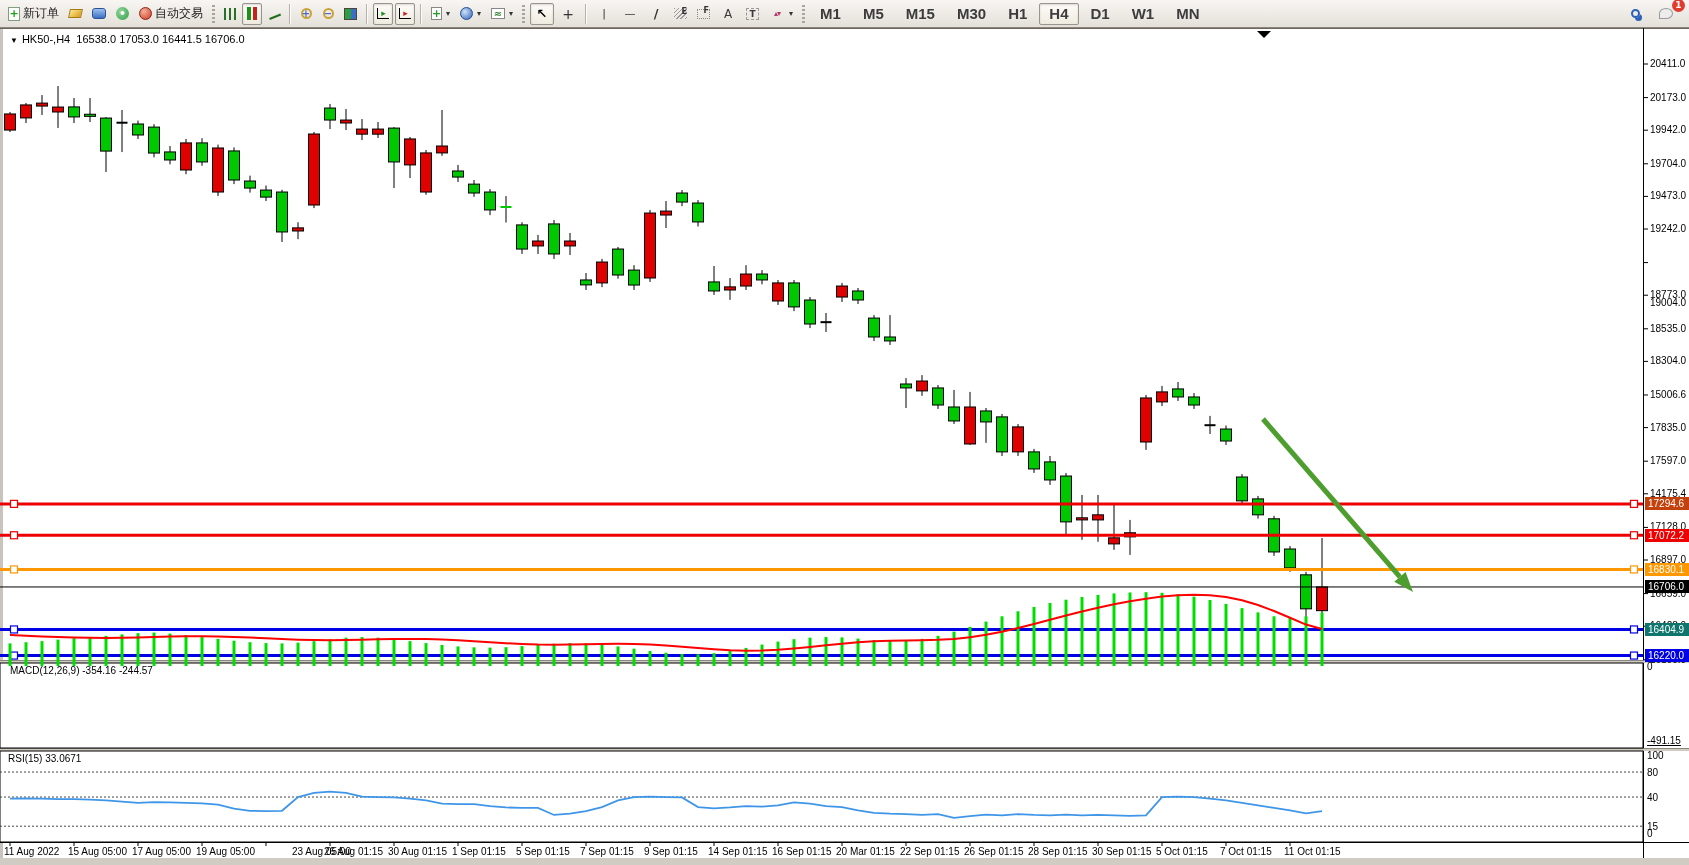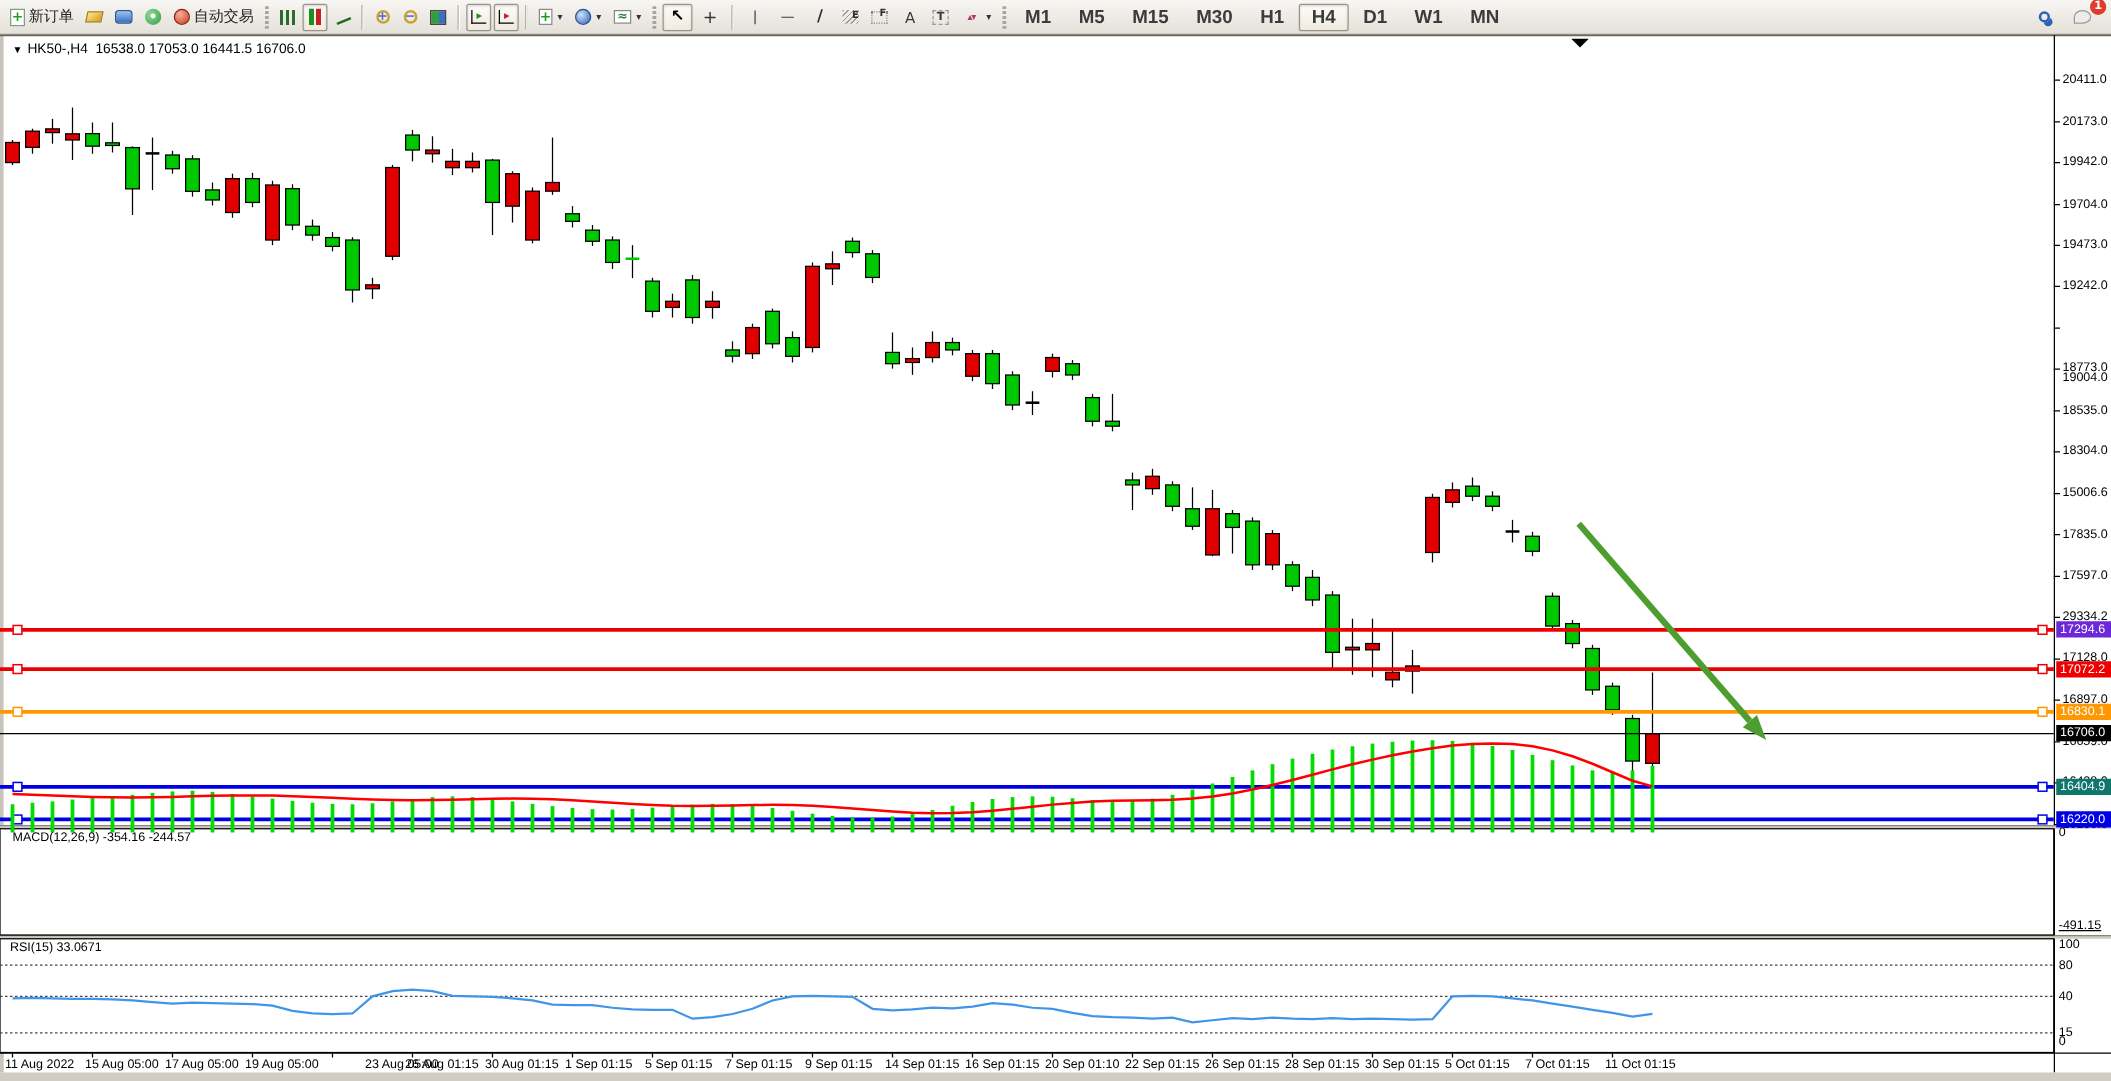--- a/index.html
+++ b/index.html
@@ -510,27 +510,27 @@
       <div class="axis-tick-label" style="top: 157.793px;">19704.0</div>
       <div class="axis-tick-label" style="top: 190.399px;">19473.0</div>
       <div class="axis-tick-label" style="top: 223.004px;">19242.0</div>
       <div class="axis-tick-label" style="top: 256.598px; margin-top: 40px;">19004.0</div>
       <div class="axis-tick-label" style="top: 289.204px;">18773.0</div>
       <div class="axis-tick-label" style="top: 322.797px;">18535.0</div>
       <div class="axis-tick-label" style="top: 355.403px;">18304.0</div>
       <div class="axis-tick-label" style="top: 388.997px;">15006.6</div>
       <div class="axis-tick-label" style="top: 421.602px;">17835.0</div>
       <div class="axis-tick-label" style="top: 455.196px; text-align: center;">17597.0</div>
-      <div class="axis-tick-label" style="top: 487.802px;">29334.2</div>
+      <div class="axis-tick-label" style="top: 487.802px;">14175.4</div>
       <div class="axis-tick-label" style="top: 521.395px;">17128.0</div>
       <div class="axis-tick-label" style="top: 554.001px;">16897.0</div>
       <div class="axis-tick-label" style="top: 587.595px;">16659.0</div>
       <div class="axis-tick-label" style="top: 620.2px;">16428.0</div>
       <div class="axis-tick-label" style="top: 653.794px;">16190.0</div>
-      <div class="px-label" style="top: 497.38px; background: #6d28d9;">17294.6</div>
+      <div class="px-label" style="top: 497.38px; background: #c2410c;">17294.6</div>
       <div class="px-label" style="top: 528.772px; background: rgb(238, 0, 0);">17072.2</div>
       <div class="px-label" style="top: 562.944px; background: rgb(255, 152, 0);">16830.1</div>
       <div class="px-label" style="top: 580.461px; background: rgb(0, 0, 0);">16706.0</div>
       <div class="px-label" style="top: 622.961px; background: #0f766e;">16404.9</div>
       <div class="px-label" style="top: 649.06px; background: rgb(0, 0, 230);">16220.0</div>
       <div class="sub-axis-label" style="top: 661px;">0</div>
       <div class="sub-axis-label" style="top: 735px; text-decoration: underline;">-491.15</div>
       <div class="sub-axis-label" style="top: 750.367px;">100</div>
       <div class="sub-axis-label" style="top: 767.034px;">80</div>
       <div class="sub-axis-label" style="top: 792.034px;">40</div>
@@ -542,21 +542,21 @@
       <div class="date-label" style="left: 196px;">19 Aug 05:00</div>
       <div class="date-label" style="left: 260px; margin-left: 32px;">23 Aug 05:00</div>
       <div class="date-label" style="left: 324px;">26 Aug 01:15</div>
       <div class="date-label" style="left: 388px;">30 Aug 01:15</div>
       <div class="date-label" style="left: 452px;">1 Sep 01:15</div>
       <div class="date-label" style="left: 516px;">5 Sep 01:15</div>
       <div class="date-label" style="left: 580px;">7 Sep 01:15</div>
       <div class="date-label" style="left: 644px;">9 Sep 01:15</div>
       <div class="date-label" style="left: 708px;">14 Sep 01:15</div>
       <div class="date-label" style="left: 772px;">16 Sep 01:15</div>
-      <div class="date-label" style="left: 836px;">20 Sep 01:10</div>
+      <div class="date-label" style="left: 836px;">20 Mar 01:15</div>
       <div class="date-label" style="left: 900px;">22 Sep 01:15</div>
       <div class="date-label" style="left: 964px;">26 Sep 01:15</div>
       <div class="date-label" style="left: 1028px;">28 Sep 01:15</div>
       <div class="date-label" style="left: 1092px;">30 Sep 01:15</div>
       <div class="date-label" style="left: 1156px;">5 Oct 01:15</div>
       <div class="date-label" style="left: 1220px;">7 Oct 01:15</div>
       <div class="date-label" style="left: 1284px;">11 Oct 01:15</div>
     </div>
 </div>
 

